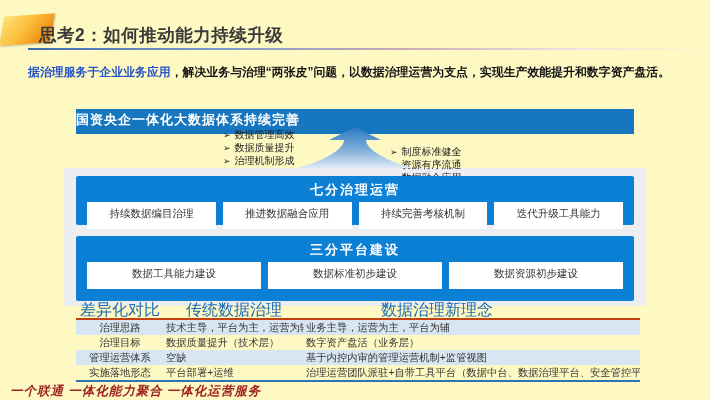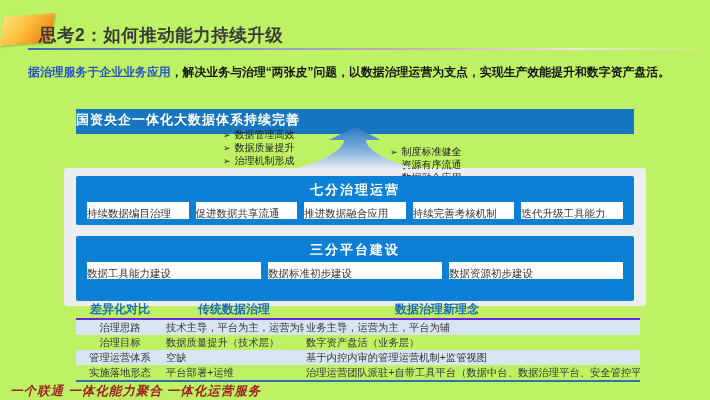--- a/index.html
+++ b/index.html
@@ -1,17 +1,17 @@
 <!DOCTYPE html>
 <html><head>
 <meta charset="utf-8">
 <style>
   html,body{margin:0;padding:0;}
   body{font-family:"Liberation Sans","DejaVu Sans",sans-serif;background:#888;}
-  .slide{position:relative;width:710px;height:400px;background:#bef264;overflow:hidden;margin:0 auto;}
+  .slide{position:relative;width:710px;height:400px;background:#fef9c3;overflow:hidden;margin:0 auto;}
 
   
   .marker{position:absolute;left:2px;top:15px;width:50px;height:29px;
     background:linear-gradient(125deg,#ffe07a 0%,#fbbf3a 45%,#f1931a 80%,#e87f10 100%);
     transform:skewX(-14deg) rotate(-4deg);box-shadow:1px 1px 2px rgba(0,0,0,.25);}
   .title{position:absolute;left:39px;top:23px;font-size:17.5px;font-weight:bold;color:#3a3a3a;letter-spacing:.5px;}
   .title-rule{position:absolute;left:28px;top:48px;right:0;height:2px;
     background:linear-gradient(to right,#3f6cb0 0%,#7d9bcb 28%,#caa9b6 55%,#efe2e2 80%,rgba(255,255,255,0) 100%);}
 
   
@@ -30,26 +30,26 @@
   .bullets.right{left:390px;margin-top:17px;}
   .bullets .b-row{white-space:nowrap;}
   .b-mark{display:inline-block;margin-right:4px;font-size:9px;color:#222;}
   .arrow-wrap{position:absolute;left:293px;top:126px;width:124px;height:44px;}
 
   .section{position:absolute;left:76px;width:558px;background:#0b80d5;border-radius:2px;}
   .sec-gov{top:176px;height:49px;}
   .sec-plat{top:236px;height:65px;}
   .sec-title{color:#fff;font-weight:bold;font-size:13px;text-align:center;margin-top:5px;letter-spacing:2px;}
   .sec-boxes{display:flex;gap:7px;margin:3px 11px 0 11px;}
-  .sec-box{flex:1;background:#fff;height:17px;line-height:23px;font-size:10.5px;color:#333;white-space:nowrap;overflow:hidden;}
+  .sec-box{flex:1;background:#fff;height:27px;line-height:23px;text-align:center;font-size:10.5px;color:#333;white-space:nowrap;overflow:hidden;}
 
   
   .cmp-table{position:absolute;left:76px;top:300px;width:564px;font-size:10.3px;color:#333;}
   .t-row{display:grid;grid-template-columns:88px 140px 1fr;align-items:center;}
-  .t-head{height:18px;border-bottom:2px solid #6d28d9;font-weight:bold;color:#1a6ab5;font-size:12px;}
+  .t-head{height:18px;border-bottom:2px solid #c2410c;font-weight:normal;color:#1a6ab5;font-size:16px;}
   .t-head .c{text-align:center;}
   .t-head .c3{padding-right:70px;}
   .t-data{height:15px;}
   .t-data .c1{text-align:center;}
   .t-data .c2,.t-data .c3{text-align:left;padding-left:2px;white-space:nowrap;overflow:hidden;}
   .stripe{background:#d8e6f3;}
   .t-bottom{height:0;border-bottom:2px solid #2e74b5;}
 
   
   .footer{position:absolute;left:10px;top:383px;font-family:"Liberation Serif","DejaVu Serif",serif;
@@ -94,21 +94,20 @@
         </linearGradient>
       </defs>
       <path d="M62 1 L88 14 L73 14 C73 24 96 36 120 42 L4 42 C28 36 51 24 51 14 L36 14 Z" fill="url(#ag)"></path>
     </svg>
   </div>
 
   <div class="section sec-gov">
     <div class="sec-title">七分治理运营</div>
     <div class="sec-boxes">
       <div class="sec-box">持续数据编目治理</div>
-      <div class="sec-box">促进数据共享流通</div>
       <div class="sec-box">推进数据融合应用</div>
       <div class="sec-box">持续完善考核机制</div>
       <div class="sec-box">迭代升级工具能力</div>
     </div>
   </div>
 
   <div class="section sec-plat">
     <div class="sec-title">三分平台建设</div>
     <div class="sec-boxes">
       <div class="sec-box">数据工具能力建设</div>

